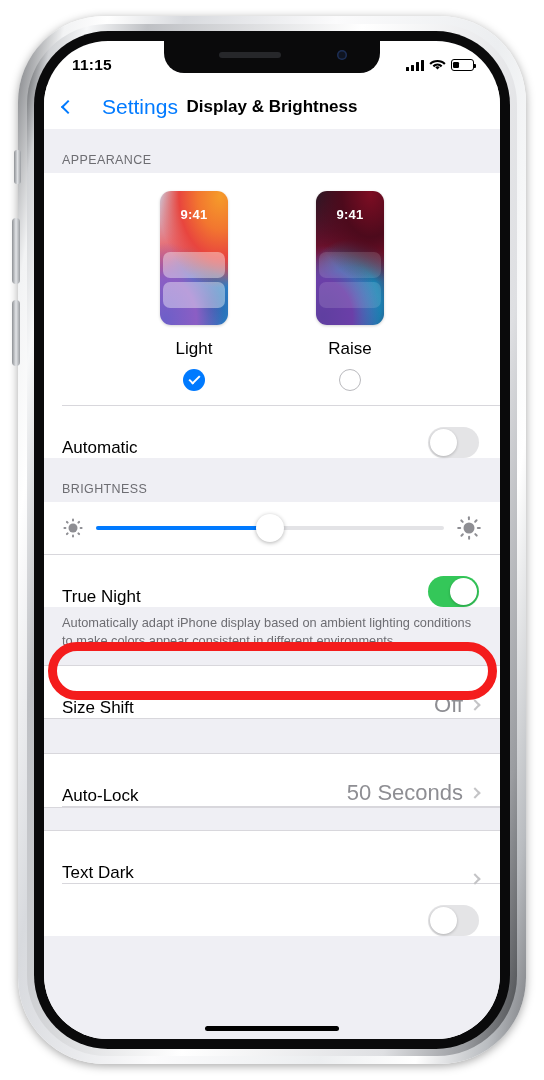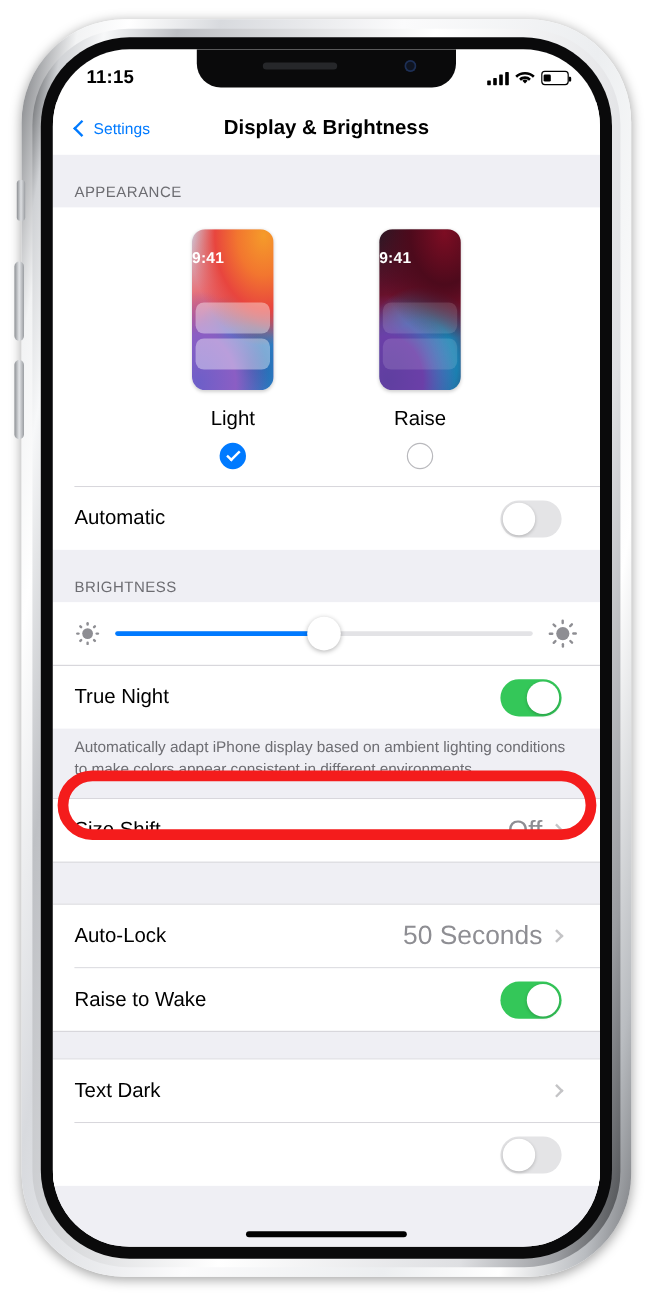--- a/index.html
+++ b/index.html
@@ -104,39 +104,39 @@
     display:flex; align-items:center;
     background:#ffffff;
     padding: 0 16px;
   }
   .nav-back { display:flex; align-items:center; gap:5px; color:#007aff; cursor:pointer; }
   .chev-left {
     width:10px; height:10px;
     border-left:2.6px solid #007aff; border-bottom:2.6px solid #007aff;
     transform: rotate(45deg); margin-left:3px;
   }
-  .nav-back-label { font-size:13px; color:#007aff; }
+  .nav-back-label { font-size:21px; color:#007aff;margin-left:24px; }
   .nav-title {
     position:absolute; left:0; right:0; text-align:center;
     font-size:17px; font-weight:bold; color:#000; pointer-events:none;
   }
 
   
   .content { background:#efeff4; height: calc(100% - 88px); position:relative; overflow:hidden; }
   .group-header {
     font-size:12.5px; color:#6d6d72; letter-spacing:.4px;
     padding: 24px 18px 6px 18px; text-transform:uppercase;
   }
   .card { background:#ffffff; }
   .sep { height:1px; background:#d8d7dc; margin-left:18px; }
   .sep-full { height:1px; background:#d8d7dc; }
 
   .row {
-    display:flex; align-items:center; justify-content:space-between;
-    height:52px; padding:0 32px 0 18px; background:#fff;
+    display:flex; align-items:flex-end; justify-content:space-between;
+    height:52px; padding:0 21px 0 18px; background:#fff;
   }
   .row-label { font-size:17px; color:#000; }
   .row-right { display:flex; align-items:center; gap:8px; }
   .row-value { font-size:22px; color:#8e8e93; }
   .chev-right {
     width:8px; height:8px;
     border-right:2px solid #c4c4c6; border-top:2px solid #c4c4c6;
     transform: rotate(45deg); display:block;
   }
 
@@ -152,21 +152,21 @@
   .toggle.on  .knob { left:22px; }
 
   
   .appearance { display:flex; justify-content:center; gap:88px; padding:18px 0 14px; background:#fff; }
   .appear-opt { display:flex; flex-direction:column; align-items:center; gap:0; cursor:pointer; }
   .preview {
     width:68px; height:134px; border-radius:11px; position:relative; overflow:hidden;
     box-shadow:0 1px 3px rgba(0,0,0,.18);
   }
   .preview .time {
-    position:absolute; top:16px; left:0; right:0; text-align:left;
+    position:absolute; top:16px; left:0; right:0; text-align:center;
     color:#fff; font-size:13px; font-weight:600; letter-spacing:.2px;
   }
   .preview .notif {
     position:absolute; left:3px; right:3px; height:26px; border-radius:7px;
   }
   .preview .n1 { top:61px; }
   .preview .n2 { top:91px; }
   .preview.light { background:
       radial-gradient(125% 95% at 88% 4%, #f59b2a 0%, #f2762f 26%, #e8453e 48%, transparent 72%),
       radial-gradient(120% 80% at 8% 96%, #6d5fc8 0%, #8b5ec4 38%, transparent 72%),
@@ -379,26 +379,20 @@
       <div class="card">
         <div class="sep-full"></div>
         <div class="row">
           <span class="row-label">Auto-Lock</span>
           <div class="row-right">
             <span class="row-value">50 Seconds</span>
             <span class="chev-right"></span>
           </div>
         </div>
         <div class="sep"></div>
-        <div class="row">
-          <span class="row-label">Raise to Wake</span>
-          <div class="toggle on">
-            <span class="knob"></span>
-          </div>
-        </div>
         <div class="sep-full"></div>
       </div>
 
       <div class="gap-sm"></div>
 
       <div class="card">
         <div class="sep-full"></div>
         <div class="row">
           <span class="row-label">Text Dark</span>
           <div class="row-right">

